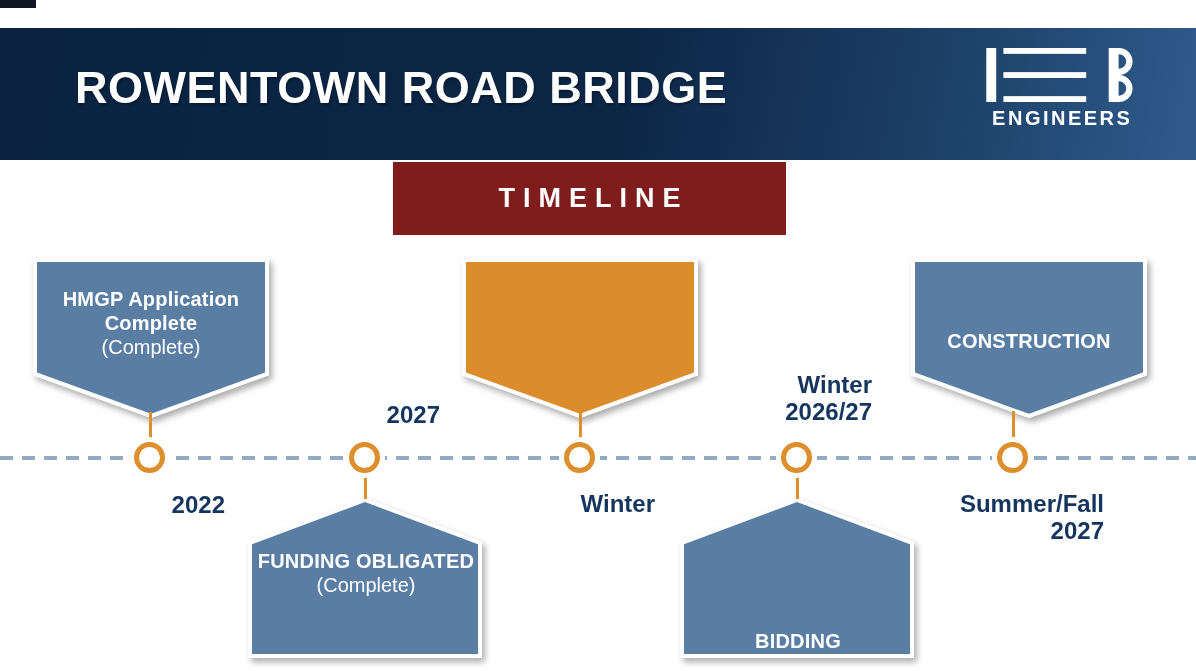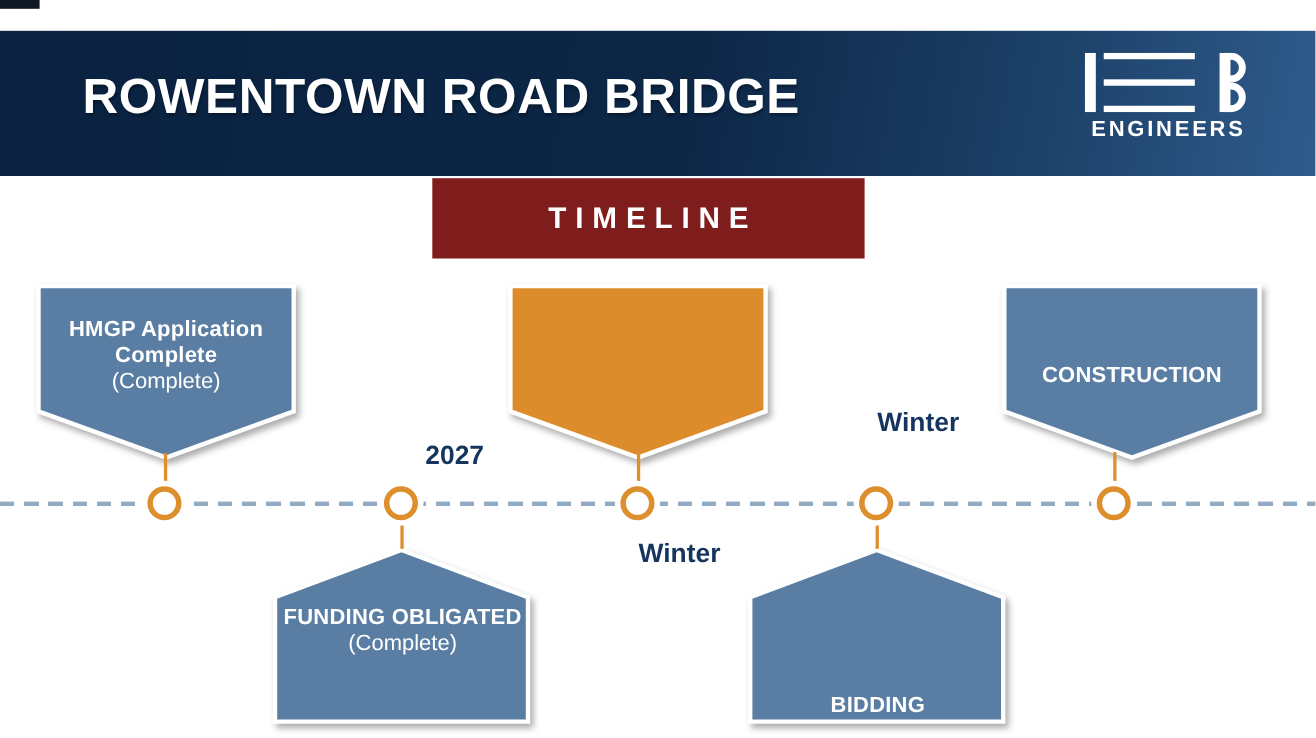--- a/index.html
+++ b/index.html
@@ -113,20 +113,24 @@
       <path d="M3,3 H235 V117 L119,159 L3,117 Z" stroke="#ffffff" stroke-width="4" fill="#5a7da3"></path>
     </svg>
     <div class="mtext">
       <div class="l b">HMGP Application</div>
       <div class="l b">Complete</div>
       <div class="l">(Complete)</div>
     </div>
   </div>
   <div class="stem" style="left:149px;top:412px;height:32px"></div>
   <div class="node" style="left:134px"></div>
+  <div class="date" style="left:75px;top:491px;width:150px">
+    <div class="l">2022</div>
+
+  </div>
 
   <div class="marker up m-funding" style="left:247px">
     <svg width="236" height="162" viewBox="0 0 236 162">
       <path d="M118,3 L233,46 V159 H3 V46 Z" stroke="#ffffff" stroke-width="4" fill="#5a7da3"></path>
     </svg>
     <div class="mtext">
       <div class="l b">FUNDING OBLIGATED</div>
       <div class="l">(Complete)</div>
     </div>
   </div>
@@ -153,26 +157,31 @@
       <path d="M118,3 L233,46 V159 H3 V46 Z" stroke="#ffffff" stroke-width="4" fill="#5a7da3"></path>
     </svg>
     <div class="mtext">
       <div class="l b">BIDDING</div>
     </div>
   </div>
   <div class="stem" style="left:796px;top:472px;height:27px"></div>
   <div class="node" style="left:781px"></div>
   <div class="date" style="left:722px;top:371px;width:150px">
     <div class="l">Winter</div>
+    <div class="l">2026/27</div>
   </div>
 
   <div class="marker down" style="left:910px">
     <svg width="238" height="162" viewBox="0 0 238 162">
       <path d="M3,3 H235 V117 L119,159 L3,117 Z" stroke="#ffffff" stroke-width="4" fill="#5a7da3"></path>
     </svg>
     <div class="mtext" style="padding-top:18px">
       <div class="l b">CONSTRUCTION</div>
     </div>
   </div>
   <div class="stem" style="left:1012px;top:411px;height:33px"></div>
   <div class="node" style="left:997px"></div>
+  <div class="date" style="left:924px;top:490px;width:180px">
+    <div class="l">Summer/Fall</div>
+    <div class="l">2027</div>
+  </div>
 
 </div>
 
 </body></html>

